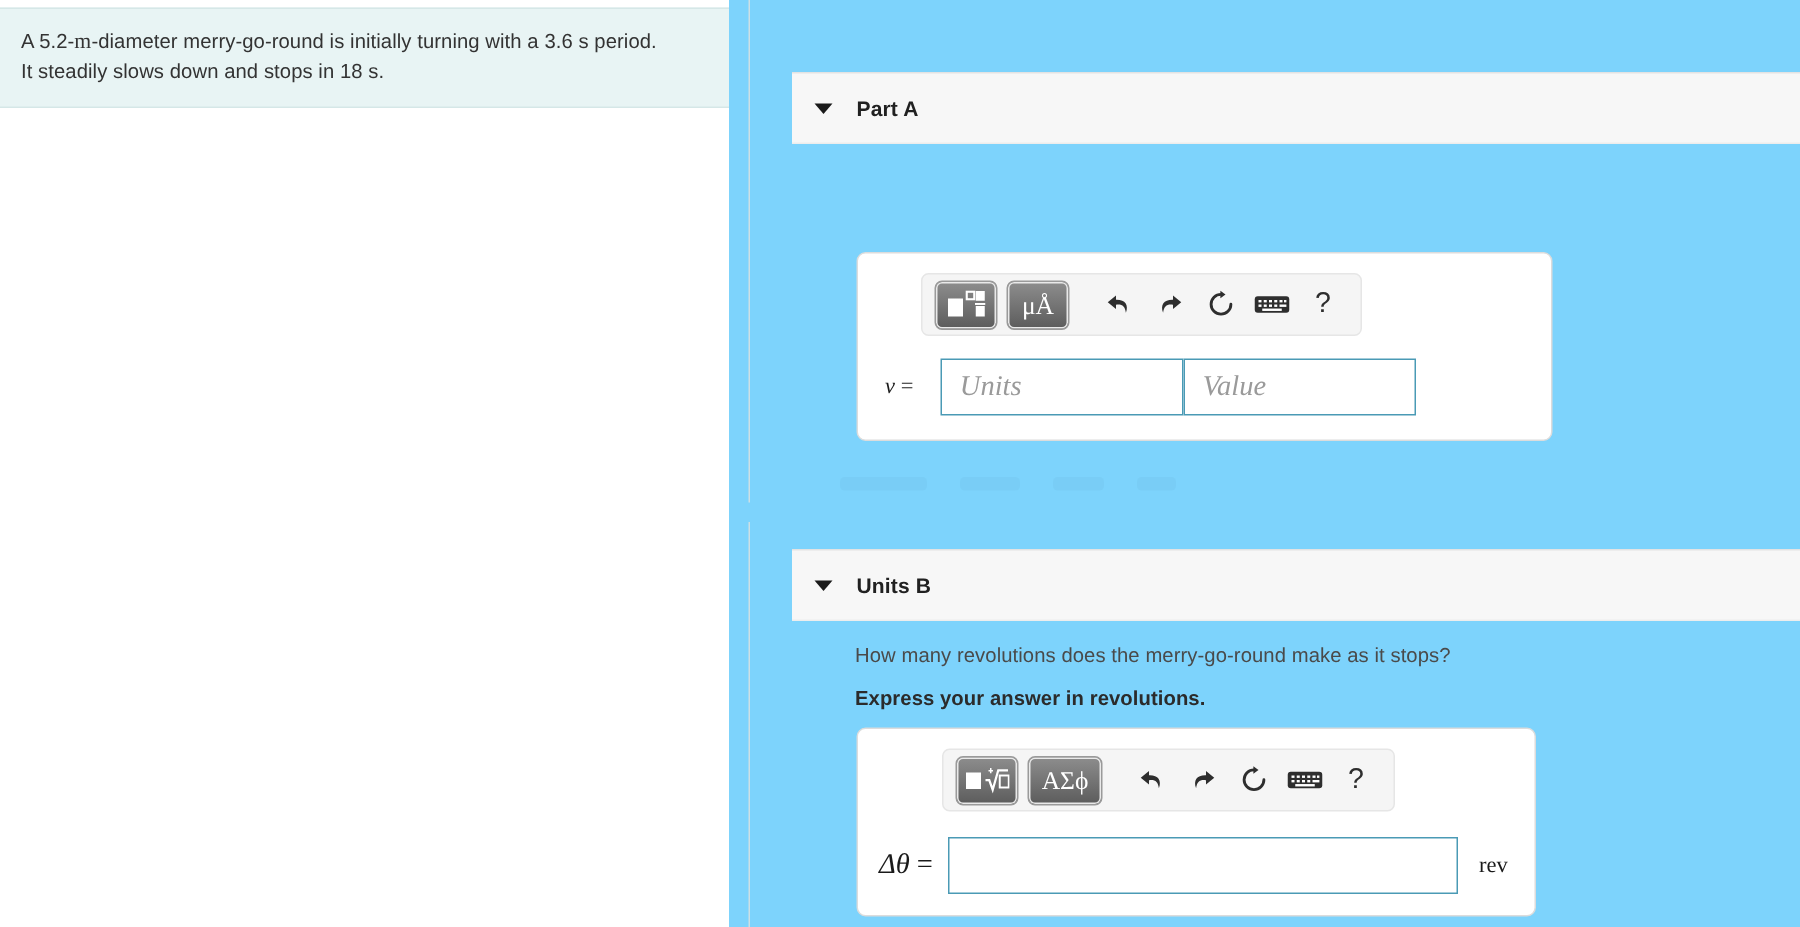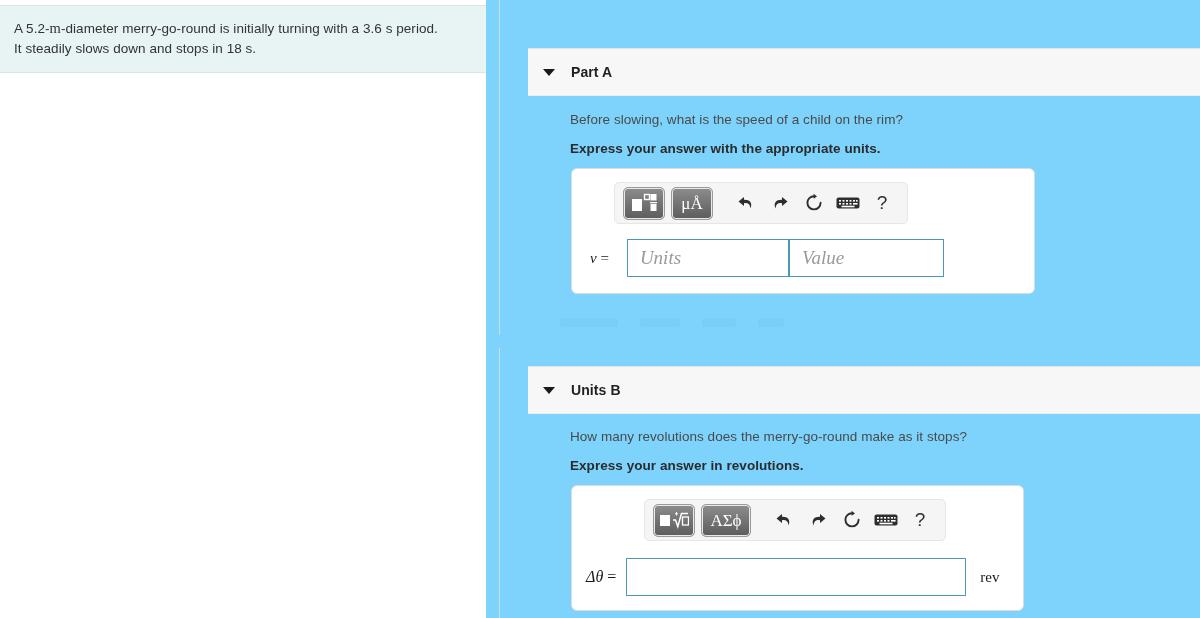--- a/index.html
+++ b/index.html
@@ -164,24 +164,20 @@
   </div>
 
   <div class="v-divider"></div>
   <div class="v-divider2"></div>
 
   <div class="part-header" style="top:48px;">
     <span class="caret"></span>
     <span class="part-title">Part A</span>
   </div>
 
-  <div class="part-body" style="top:110px; width:620px;">
-    <div class="q-text">Before slowing, what is the speed of a child on the rim?</div>
-    <div class="q-instruct">Express your answer with the appropriate units.</div>
-  </div>
 
   <div class="answer-box" style="left:571px; top:168px; width:464px; height:126px;">
 
     <div class="toolbar" style="left:42px; top:13px;">
       <div class="tb-btn">
         <svg class="tb-icon-svg" width="26" height="20" viewBox="0 0 26 20">
           <rect x="1" y="6" width="10" height="12" fill="#ffffff"></rect>
           <rect x="13.5" y="1.5" width="5" height="5" fill="none" stroke="#ffffff" stroke-width="1.4"></rect>
           <rect x="19.5" y="1" width="6" height="6.5" fill="#ffffff"></rect>
           <rect x="19.5" y="11" width="6" height="7" fill="#ffffff"></rect>
@@ -251,21 +247,21 @@
     <span class="part-title">Units B</span>
   </div>
 
   <div class="part-body" style="top:427px; width:640px;">
     <div class="q-text">How many revolutions does the merry-go-round make as it stops?</div>
     <div class="q-instruct">Express your answer in revolutions.</div>
   </div>
 
   <div class="answer-box" style="left:571px; top:485px; width:453px; height:126px;">
 
-    <div class="toolbar" style="left:72px; top:13px;justify-content:space-between;">
+    <div class="toolbar" style="left:56px; top:13px;justify-content:space-between;">
       <div class="tb-btn">
         <svg class="tb-icon-svg" width="30" height="20" viewBox="0 0 30 20">
           <rect x="1" y="5" width="10" height="11" fill="#ffffff"></rect>
           <path d="M14 10 L16.5 10 L18.8 16.5 L22.5 3.5 L29 3.5" fill="none" stroke="#ffffff" stroke-width="1.5" stroke-linejoin="miter"></path>
           <path d="M17.5 2 L17.5 5.5 M16 3.8 L19 3.8" stroke="#ffffff" stroke-width="1"></path>
           <rect x="23.5" y="7" width="6" height="8" fill="none" stroke="#ffffff" stroke-width="1.3"></rect>
         </svg>
       </div>
       <div class="tb-btn wide">
         <span class="greek">ΑΣϕ</span>
@@ -305,19 +301,19 @@
             <rect x="5.5" y="10.7" width="13" height="1.6"></rect>
           </g>
         </svg>
       </div>
       <div class="tb-plain">
         <span class="tb-help">?</span>
       </div>
     </div>
 
     <div class="input-row" style="left:14px; top:72px;">
-      <span class="var-label" style="font-size:16px;"><span>Δθ</span><span class="eq"> =</span></span>
+      <span class="var-label" style="font-size:19px;"><span>Δθ</span><span class="eq"> =</span></span>
       <input class="ans-input" style="width: 340px;" type="text" placeholder="">
       <span class="unit-suffix">rev</span>
     </div>
   </div>
 
 </div>
 
 </body></html>

